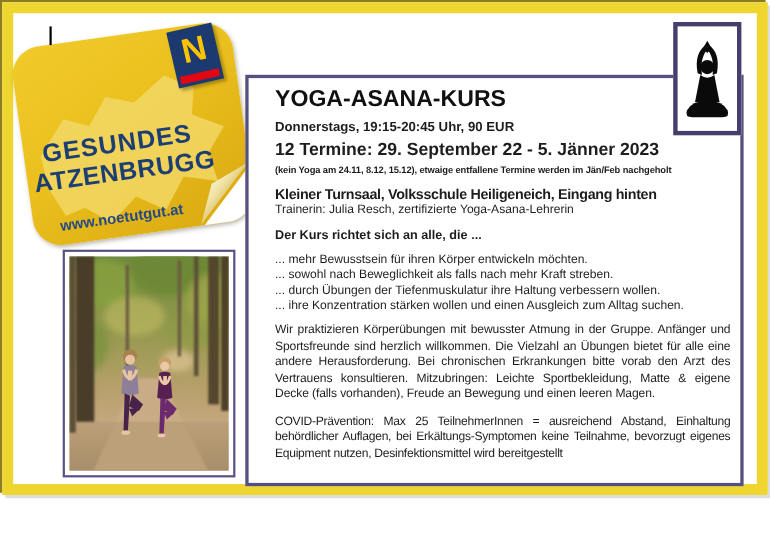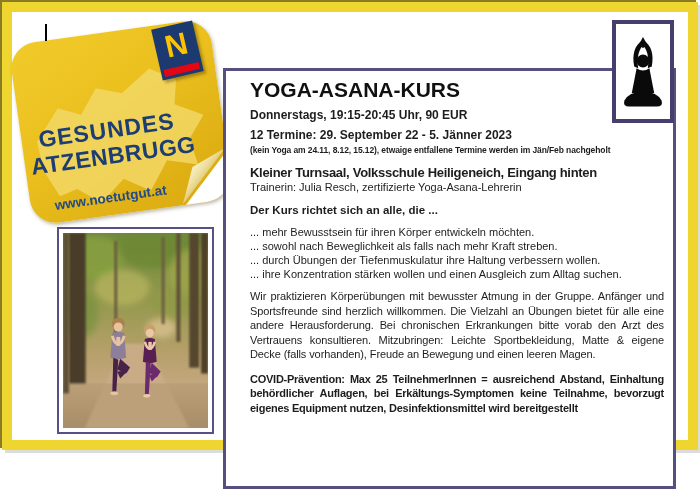--- a/index.html
+++ b/index.html
@@ -35,32 +35,32 @@
   
   .photo{position:absolute;left:57px;top:227px;width:157px;height:207px;box-sizing:border-box;
          background:#fff;border:2px solid #584f84;padding:4px;}
   .photo svg{display:block;width:100%;height:100%;}
   
   .iconbox{position:absolute;left:612px;top:20px;width:62px;height:103px;box-sizing:border-box;
          border:4px solid #463f6e;background:#fff;z-index:5;
          display:flex;align-items:flex-end;justify-content:center;padding:2px;}
   .iconbox svg{width:48px;height:88px;}
   
-  .textbox{position:absolute;left:223px;top:68px;width:453px;height:421px;box-sizing:border-box;
+  .textbox{position:absolute;left:223px;top:68px;width:453px;height:374px;box-sizing:border-box;
          border:3px solid #56507f;background:#fff;padding:5px 9px 4px 24px;overflow:hidden;}
   .title{font-size:21px;font-weight:bold;color:#101010;margin:2px 0 6px;}
   .schedule{font-size:12px;font-weight:bold;margin:0 0 6px;}
-  .dates{font-size:12px;font-weight:bold;margin:0 0 3px;}
+  .dates{font-size:16px;font-weight:bold;margin:0 0 3px;}
   .note{font-size:8.5px;font-weight:bold;margin:0 0 10px;white-space:nowrap;letter-spacing:-0.1px;}
   .location{font-size:13px;font-weight:bold;letter-spacing:-0.3px;margin:0 0 1px;white-space:nowrap;}
   .trainer{font-size:11px;font-weight:400;margin:0 0 11px;}
   .aud-head{font-size:11.5px;font-weight:bold;margin:0 0 9px;}
   .bullet{font-size:11px;line-height:14px;white-space:nowrap;}
   .desc{font-size:11px;line-height:14.5px;text-align:justify;margin:8px 0 0;letter-spacing:-0.1px;}
-  .covid{font-size:11px;line-height:14.5px;font-weight:bold;text-align:justify;margin:10px 0 12px;
+  .covid{font-size:11px;line-height:14.5px;font-weight:normal;text-align:justify;margin:10px 0 12px;
          letter-spacing:-0.25px;}
 </style>
 </head>
 <body>
 
 <div id="canvas">
   <div class="frame"></div>
 
   <div class="badge">
     <div class="badge-card">

